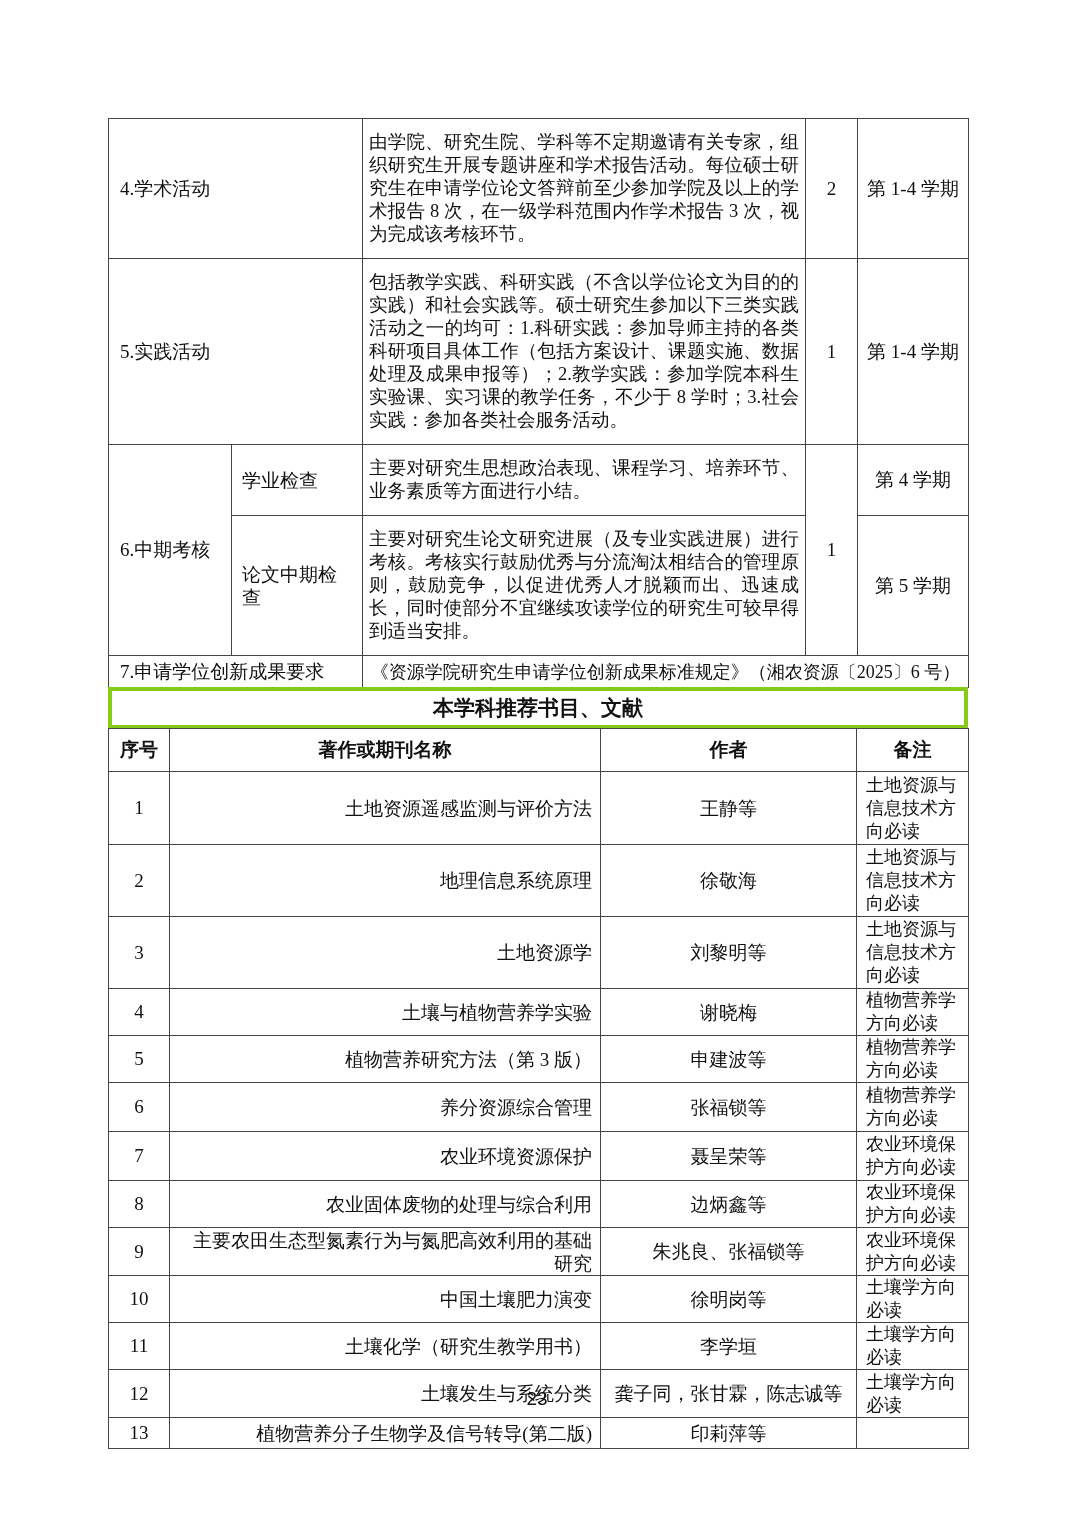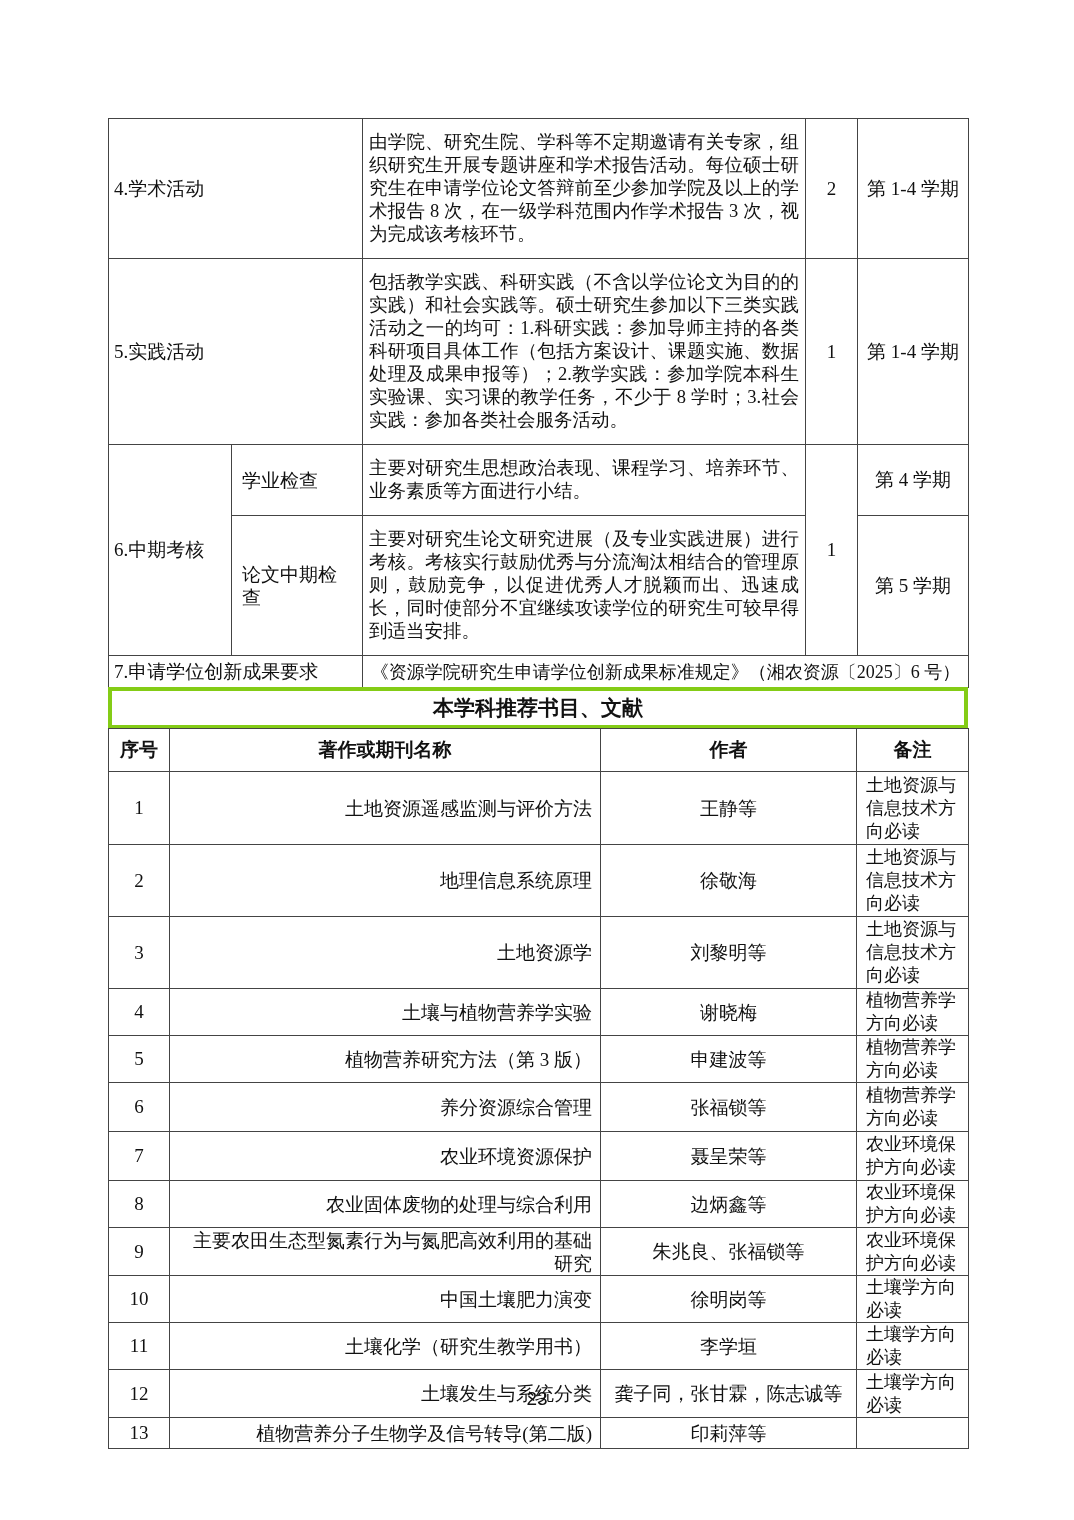--- a/index.html
+++ b/index.html
@@ -6,21 +6,21 @@
   html, body { background: #ffffff; }
   body {
     width: 1074px; height: 1520px; position: relative;
     font-family: "Liberation Serif", "DejaVu Serif", serif;
     color: #111111;
   }
   .content { position: absolute; left: 108px; top: 118px; width: 860px; }
   table { border-collapse: collapse; table-layout: fixed; width: 860px; }
   td { border: 1px solid #444444; vertical-align: middle; font-size: 19px; overflow: hidden; }
   
-  .label { padding-left: 5px; text-align: left; }
+  .label { padding-left: 11px; text-align: left; }
   .sublabel { text-align: left; padding: 0 10px; line-height: 23px; }
   .desc { text-align: justify; font-size: 18.5px; line-height: 23px; padding: 12px 6px; }
   .center { text-align: center; }
   .innov-value { text-align: center; font-size: 18px; white-space: nowrap; }
   
   .section-title {
     margin-top: -1px; border: 4px solid #84cc16; height: 42px;
     display: flex; align-items: center; justify-content: center;
     font-weight: bold; font-size: 21px;
   }

